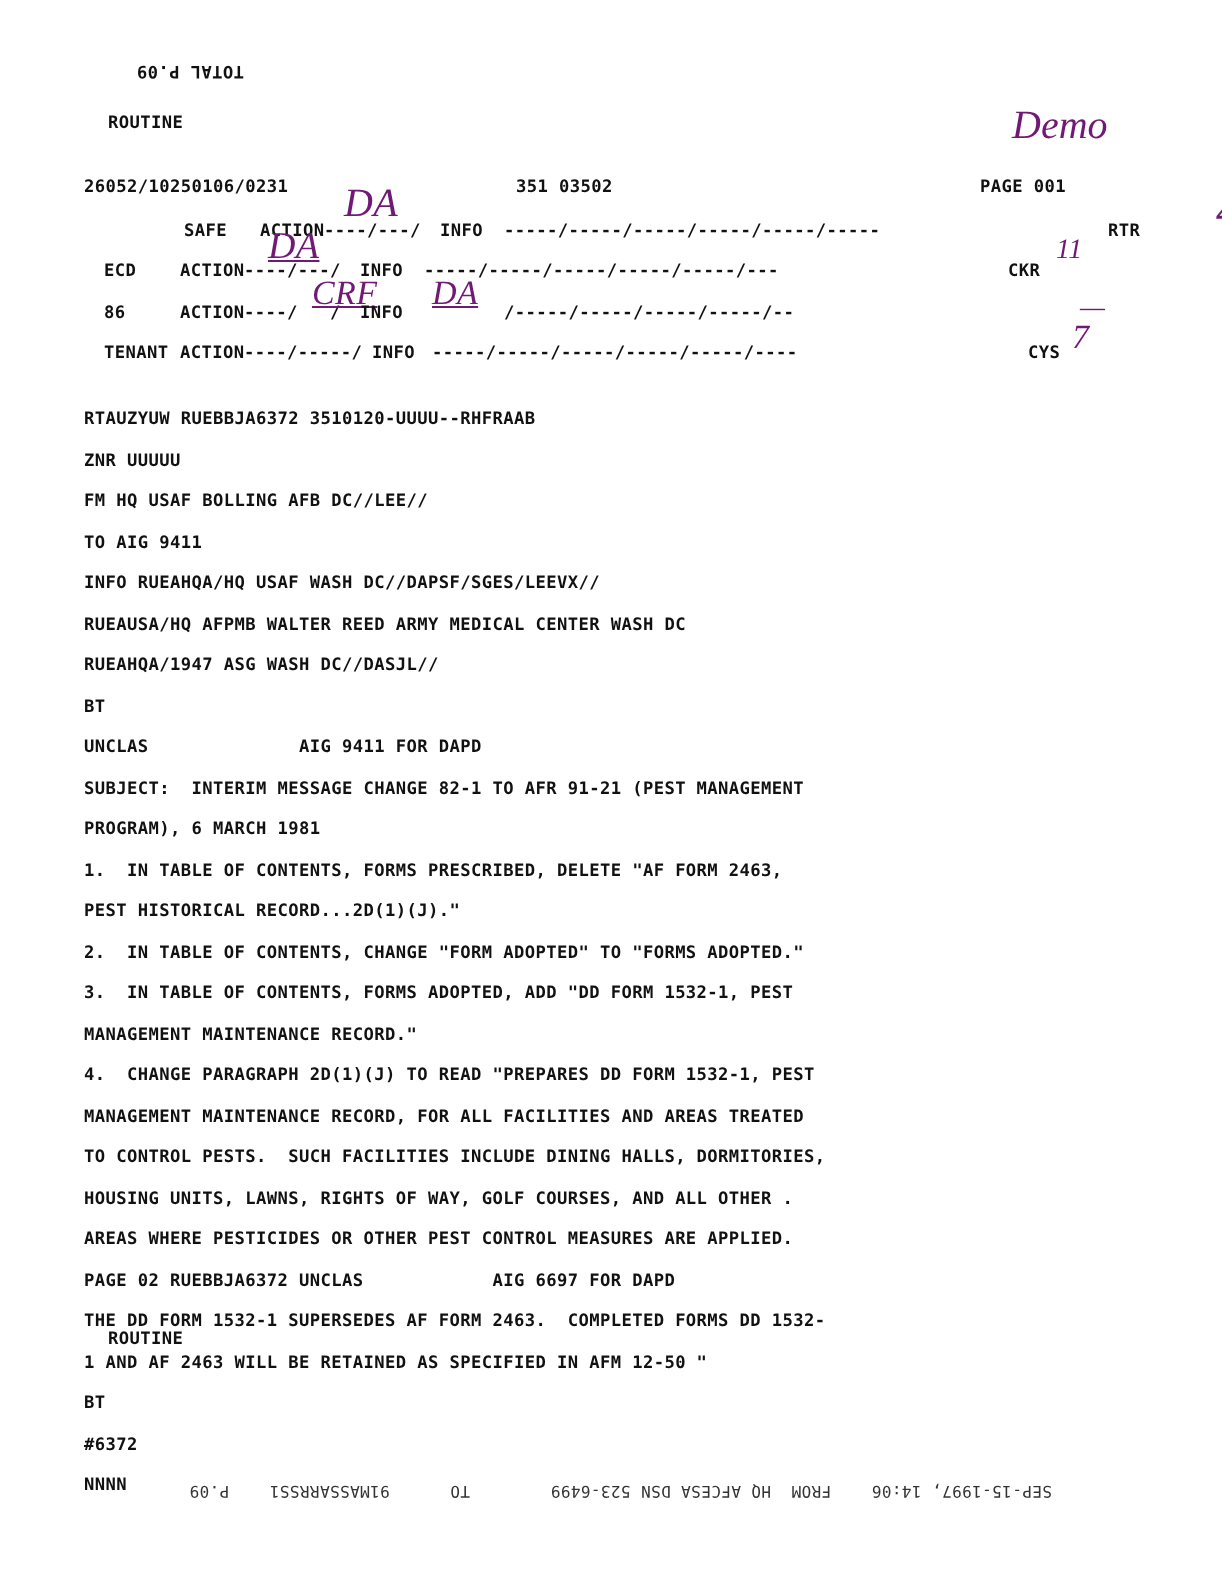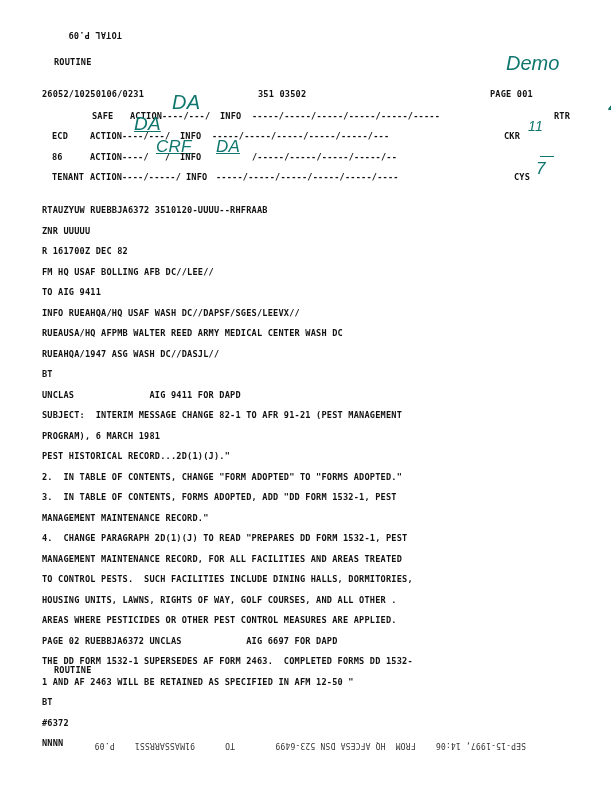--- a/index.html
+++ b/index.html
@@ -12,23 +12,23 @@
     font-family: "DejaVu Sans Mono", "Liberation Mono", monospace;
     font-weight: bold;
     font-size: 8.6px;
     letter-spacing: 0.2px;
     white-space: pre;
     line-height: 10.2px;
     position: absolute;
   }
   .hand {
     position: absolute;
-    font-family: Liberation Sans, sans-serif;
+    font-family: Liberation Serif, serif;
     font-style: italic;
-    color: #0f766e;
+    color: #701a75;
     font-weight: normal;
     text-align: right;
   }
   .flip { transform: rotate(180deg); transform-origin: center; }
   .ul { text-decoration: underline; }
   .routing-row { position: absolute; left: 52px; width: 540px; height: 14px; }
   .routing-row span { position: absolute; top: 0; }
 </style>
 </head>
 <body>
@@ -85,30 +85,30 @@
     <span style="left:134px;">INFO</span>
     <span style="left:164px;">-----/-----/-----/-----/-----/----</span>
     <span style="left:462px;">CYS</span>
     <span class="hand" style="left:484px; top:-8px; font-size:17px;">7</span>
   </div>
 </div>
 
 <div class="mono" style="left:42px; top:195px; line-height:10.25px;">
 <div>RTAUZYUW RUEBBJA6372 3510120-UUUU--RHFRAAB</div>
 <div>ZNR UUUUU</div>
-<div>R 161700Z DEC 82</div>
 <div>FM HQ USAF BOLLING AFB DC//LEE//</div>
 <div>TO AIG 9411</div>
 <div>INFO RUEAHQA/HQ USAF WASH DC//DAPSF/SGES/LEEVX//</div>
 <div>RUEAUSA/HQ AFPMB WALTER REED ARMY MEDICAL CENTER WASH DC</div>
 <div>RUEAHQA/1947 ASG WASH DC//DASJL//</div>
 <div>BT</div>
 <div>UNCLAS              AIG 9411 FOR DAPD</div>
 <div>SUBJECT:  INTERIM MESSAGE CHANGE 82-1 TO AFR 91-21 (PEST MANAGEMENT</div>
 <div>PROGRAM), 6 MARCH 1981</div>
+<div>1.  IN TABLE OF CONTENTS, FORMS PRESCRIBED, DELETE "AF FORM 2463,</div>
 <div>PEST HISTORICAL RECORD...2D(1)(J)."</div>
 <div>2.  IN TABLE OF CONTENTS, CHANGE "FORM ADOPTED" TO "FORMS ADOPTED."</div>
 <div>3.  IN TABLE OF CONTENTS, FORMS ADOPTED, ADD "DD FORM 1532-1, PEST</div>
 <div>MANAGEMENT MAINTENANCE RECORD."</div>
 <div>4.  CHANGE PARAGRAPH 2D(1)(J) TO READ "PREPARES DD FORM 1532-1, PEST</div>
 <div>MANAGEMENT MAINTENANCE RECORD, FOR ALL FACILITIES AND AREAS TREATED</div>
 <div>TO CONTROL PESTS.  SUCH FACILITIES INCLUDE DINING HALLS, DORMITORIES,</div>
 <div>HOUSING UNITS, LAWNS, RIGHTS OF WAY, GOLF COURSES, AND ALL OTHER .</div>
 <div>AREAS WHERE PESTICIDES OR OTHER PEST CONTROL MEASURES ARE APPLIED.</div>
 <div>PAGE 02 RUEBBJA6372 UNCLAS            AIG 6697 FOR DAPD</div>

